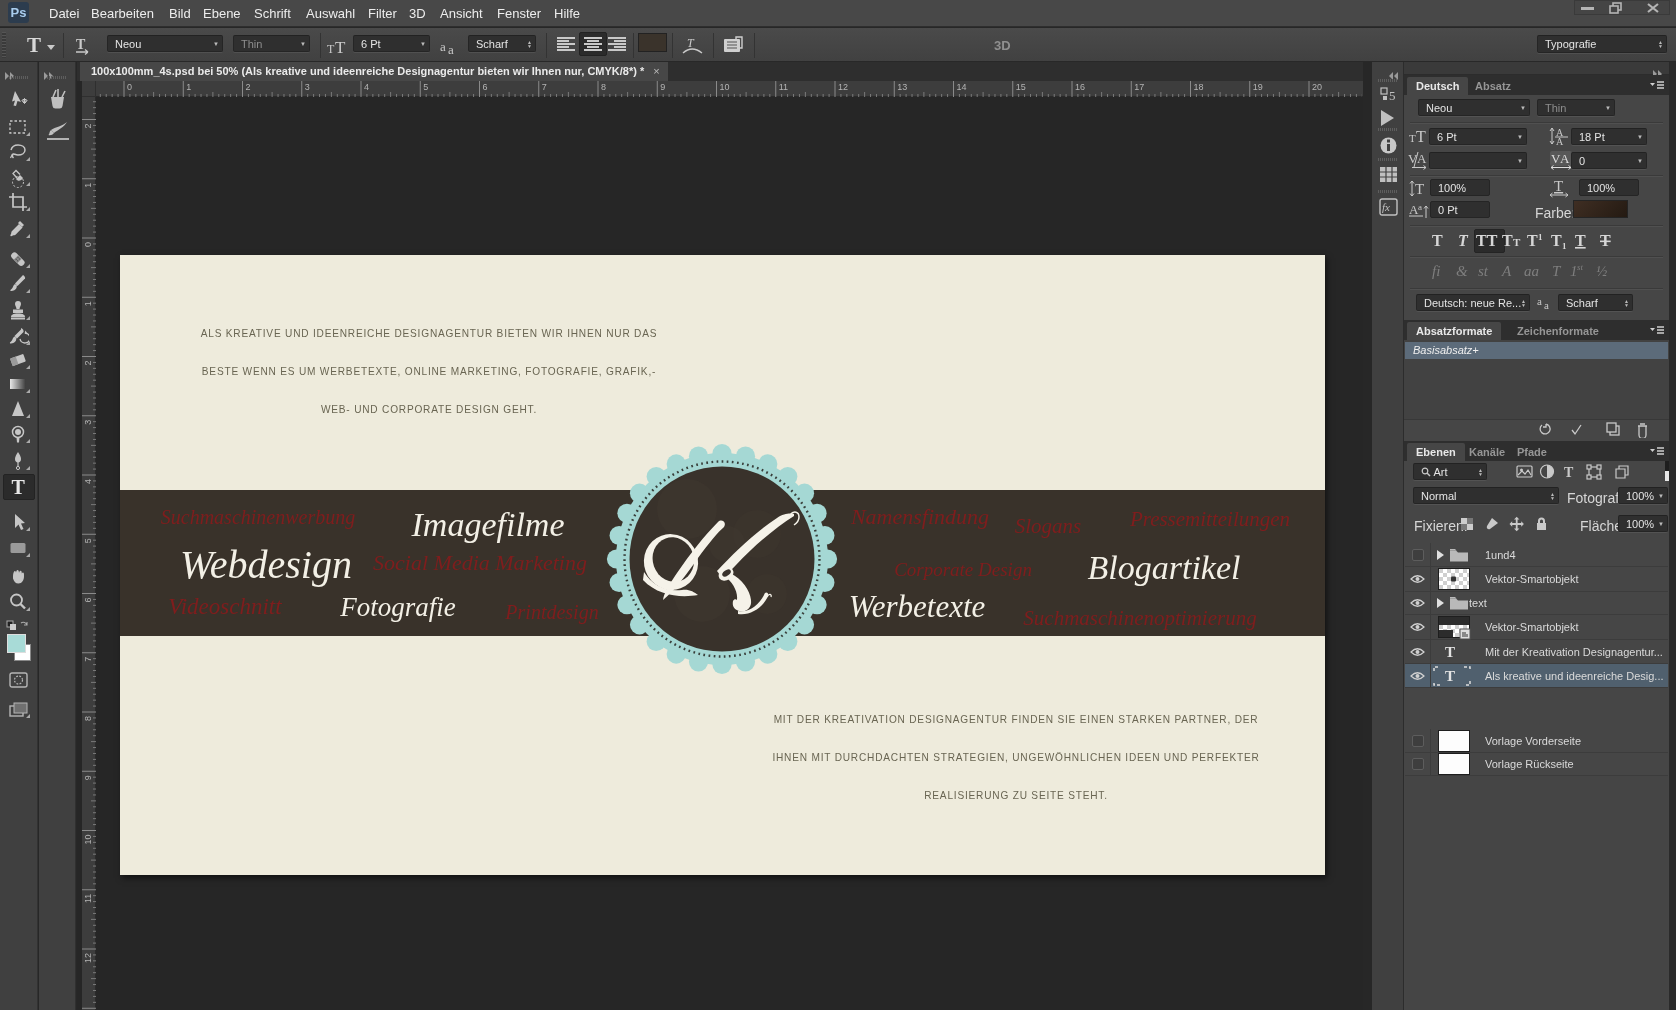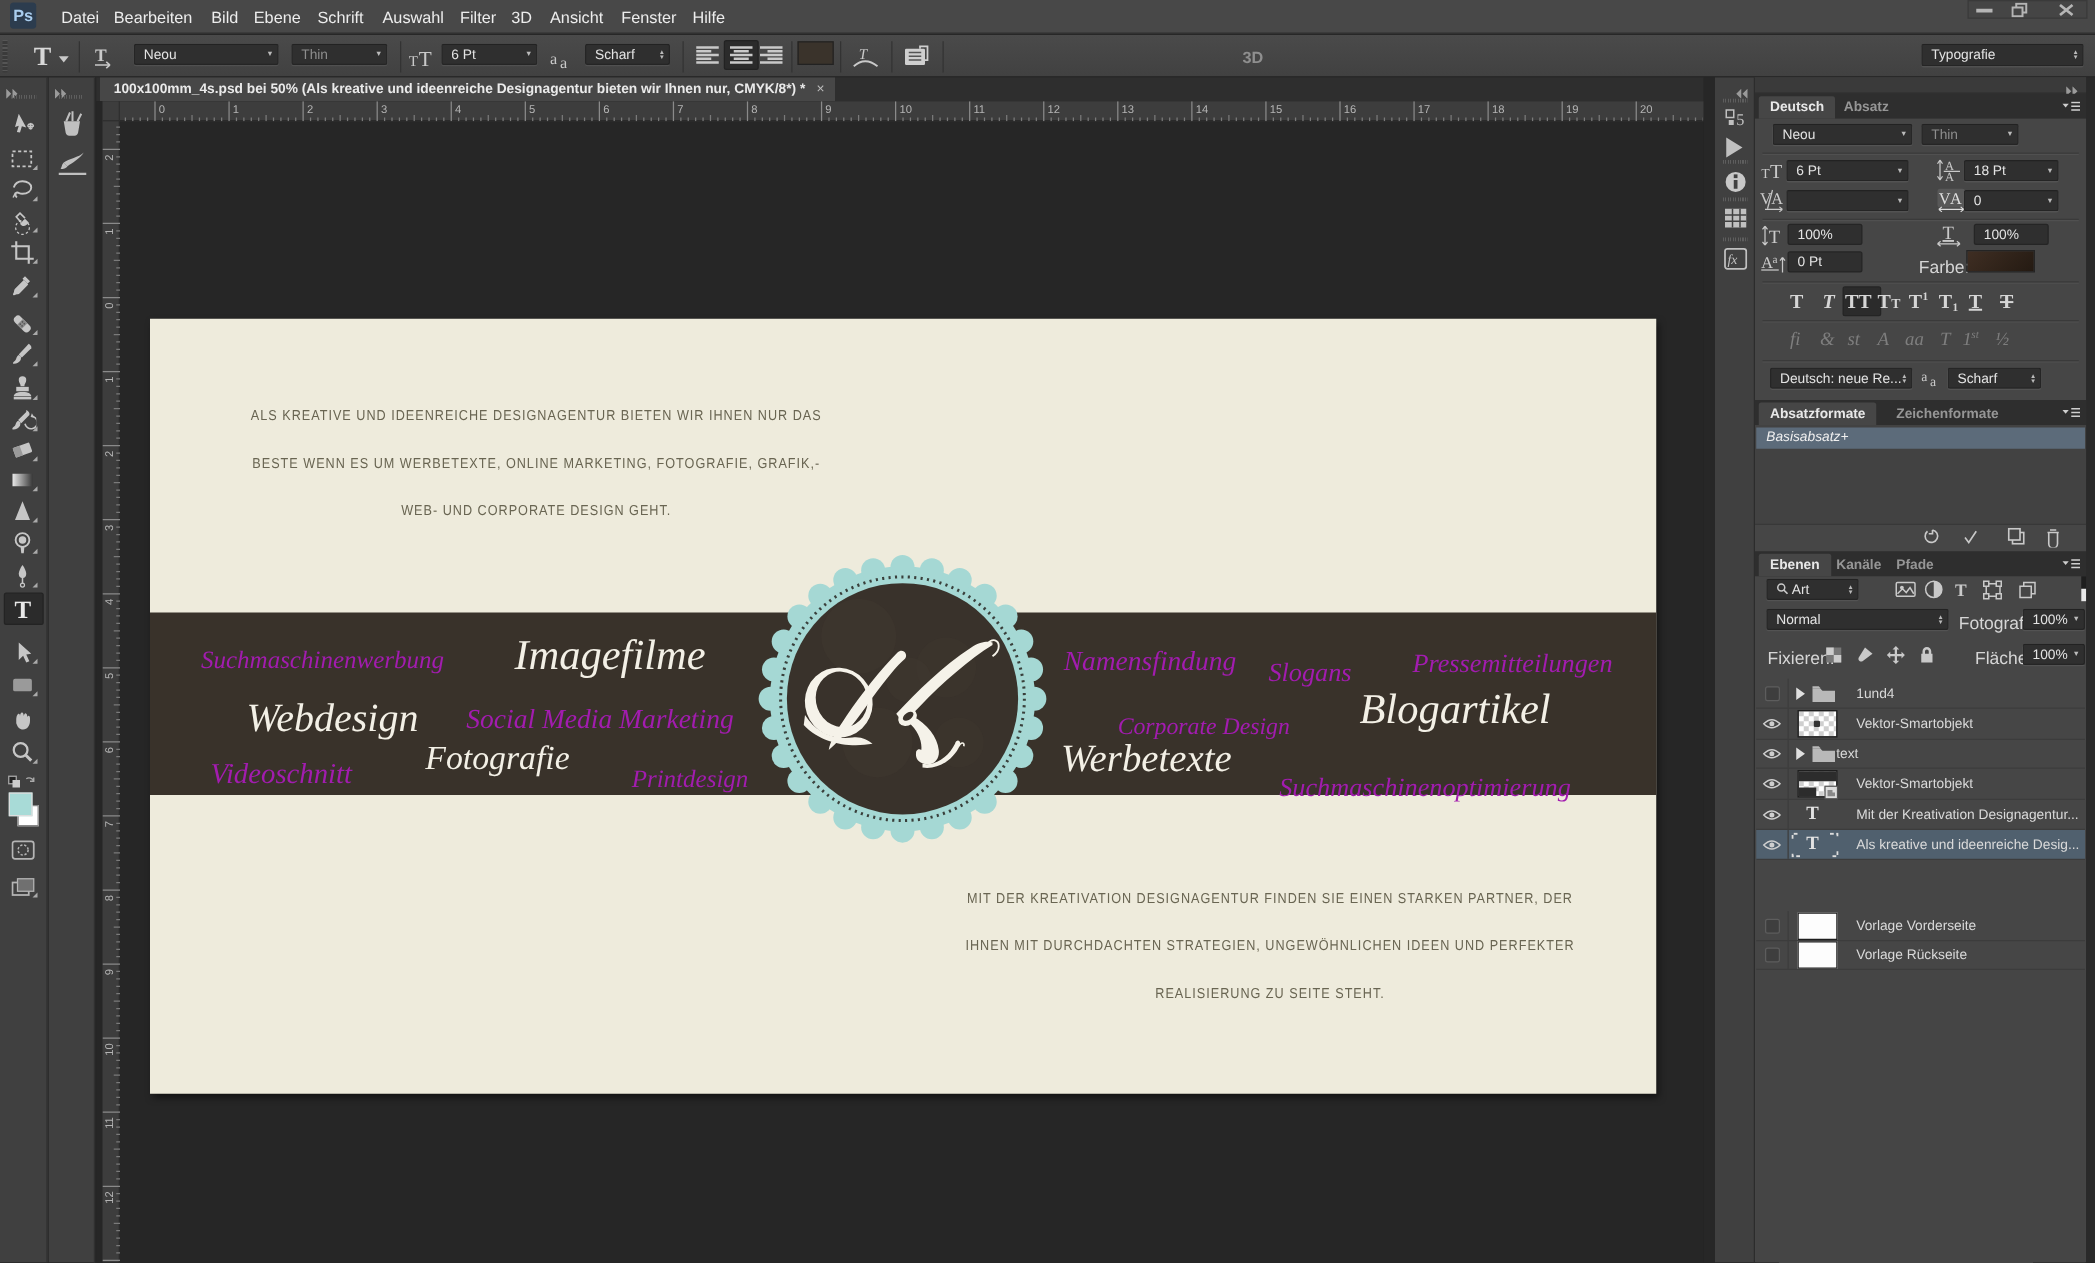--- a/index.html
+++ b/index.html
@@ -42,21 +42,21 @@
   background:#3d3d3d; border-right:1px solid #2f2f2f; border-bottom:1px solid #2f2f2f; }
 #cgap { position:absolute; left:0; top:0; width:5px; height:929px; background:#262626; }
 
 #doc { position:absolute; left:43px; top:174px; width:1205px; height:620px;
   background:#eeebdc; box-shadow:2px 3px 6px rgba(0,0,0,0.55); }
 #band { position:absolute; left:0; top:235px; width:1205px; height:146px; background:#39322a; }
 .thin { position:absolute; color:#696552; font-size:11.5px; letter-spacing:0.9px;
   white-space:nowrap; transform:translateX(-50%) scaleX(0.88); font-weight:400; }
 .script { position:absolute; font-family:"Liberation Serif", serif; font-style:italic;
   white-space:nowrap; transform:translate(-50%,-50%); }
-.tealw { color:#a21caf;margin-top:12px; }
+.tealw { color:#7f1d1d; }
 .whitew { color:#f3f0e6; }
 
 #rgap { position:absolute; left:1363px; top:62px; width:9px; height:948px; background:#272727; }
 #iconstrip { position:absolute; left:1372px; top:62px; width:32px; height:948px;
   background:#404040; border-right:1px solid #2c2c2c; }
 #panels { position:absolute; left:1404px; top:62px; width:265px; height:948px; background:#464646; }
 #redge { position:absolute; left:1669px; top:62px; width:7px; height:948px; background:#2a2a2a; }
 .ptabbar { position:absolute; left:0; width:265px; height:20px; background:#2e2e2e; }
 .ptab { position:absolute; top:2px; height:18px; font-size:11px; font-weight:bold;
   padding:3px 9px 0 9px; color:#969696; }
@@ -780,21 +780,21 @@
       <div id="doc">
         <div id="band"></div>
         <div class="thin" style="left:309px;top:72px">ALS KREATIVE UND IDEENREICHE DESIGNAGENTUR BIETEN WIR IHNEN NUR DAS</div>
         <div class="thin" style="left:309px;top:110px">BESTE WENN ES UM WERBETEXTE, ONLINE MARKETING, FOTOGRAFIE, GRAFIK,-</div>
         <div class="thin" style="left:309px;top:148px">WEB- UND CORPORATE DESIGN GEHT.</div>
         <div class="thin" style="left:896px;top:458px">MIT DER KREATIVATION DESIGNAGENTUR FINDEN SIE EINEN STARKEN PARTNER, DER</div>
         <div class="thin" style="left:896px;top:496px">IHNEN MIT DURCHDACHTEN STRATEGIEN, UNGEWÖHNLICHEN IDEEN UND PERFEKTER</div>
         <div class="thin" style="left:896px;top:534px">REALISIERUNG ZU SEITE STEHT.</div>
         <div class="script tealw" style="left:138px;top:262px;font-size:20px">Suchmaschinenwerbung</div>
         <div class="script whitew" style="left:368px;top:270px;font-size:34px">Imagefilme</div>
-        <div class="script whitew" style="left:146px;top:319px;font-size:32px">Webdesign</div>
+        <div class="script whitew" style="left:146px;top:309px;font-size:40px">Webdesign</div>
         <div class="script tealw" style="left:360px;top:308px;font-size:22px">Social Media Marketing</div>
         <div class="script tealw" style="left:105px;top:352px;font-size:23px">Videoschnitt</div>
         <div class="script whitew" style="left:278px;top:352px;font-size:27px">Fotografie</div>
         <div class="script tealw" style="left:432px;top:357px;font-size:20px">Printdesign</div>
         <div class="script tealw" style="left:800px;top:262px;font-size:22px">Namensfindung</div>
         <div class="script tealw" style="left:928px;top:271px;font-size:21px">Slogans</div>
         <div class="script tealw" style="left:1090px;top:264px;font-size:21px">Pressemitteilungen</div>
         <div class="script tealw" style="left:843px;top:315px;font-size:19px">Corporate Design</div>
         <div class="script whitew" style="left:1044px;top:313px;font-size:34px">Blogartikel</div>
         <div class="script whitew" style="left:797px;top:352px;font-size:31px">Werbetexte</div>

